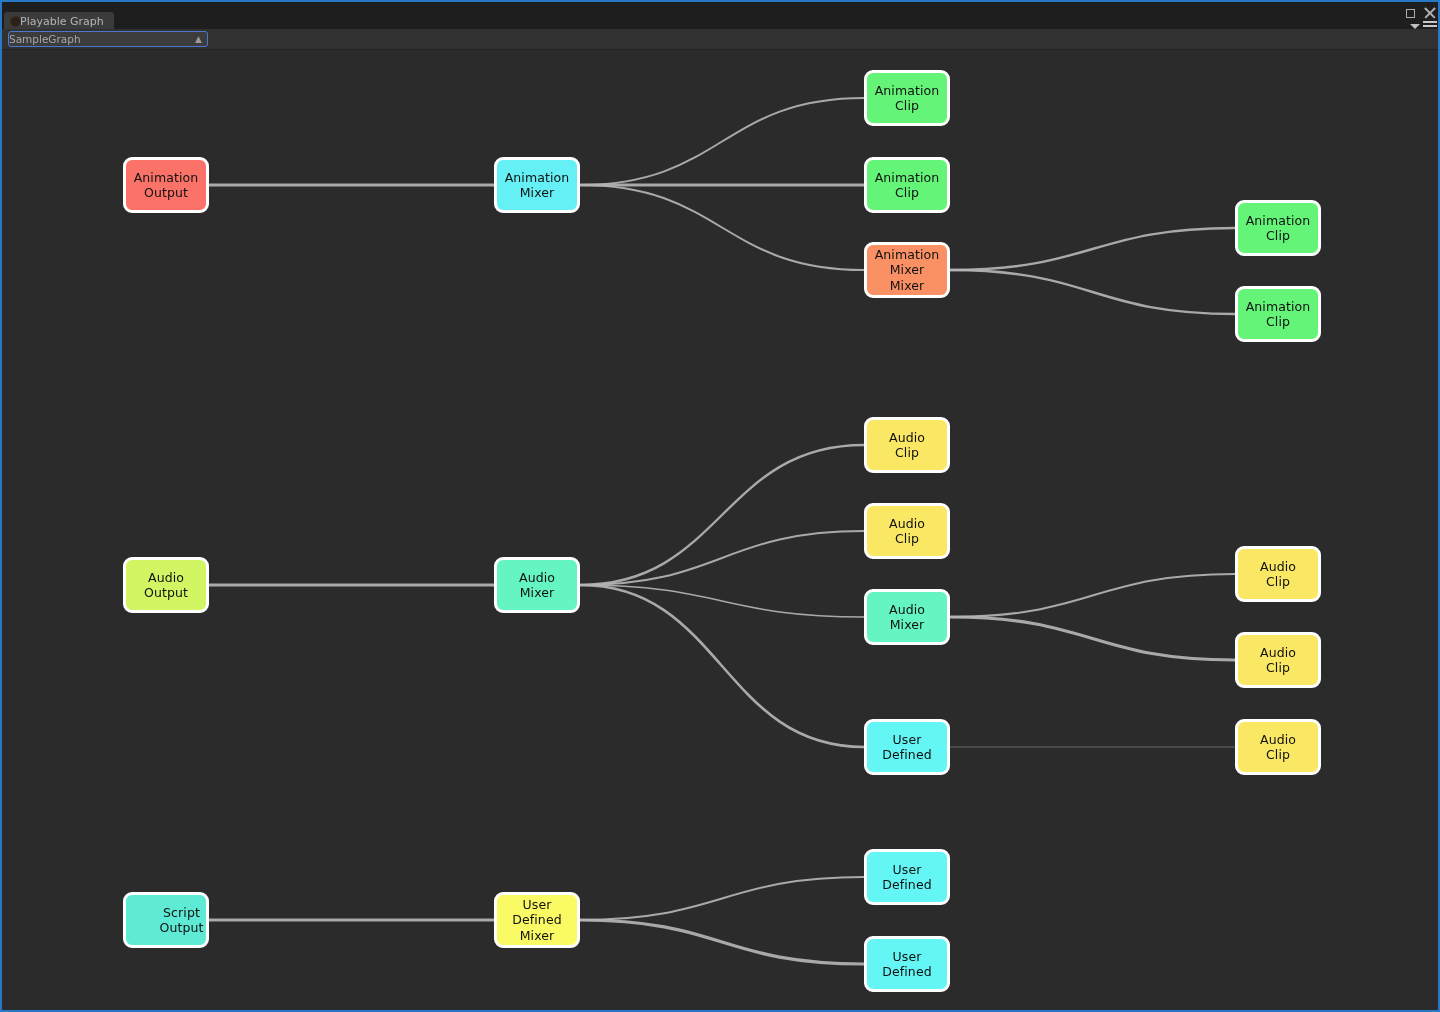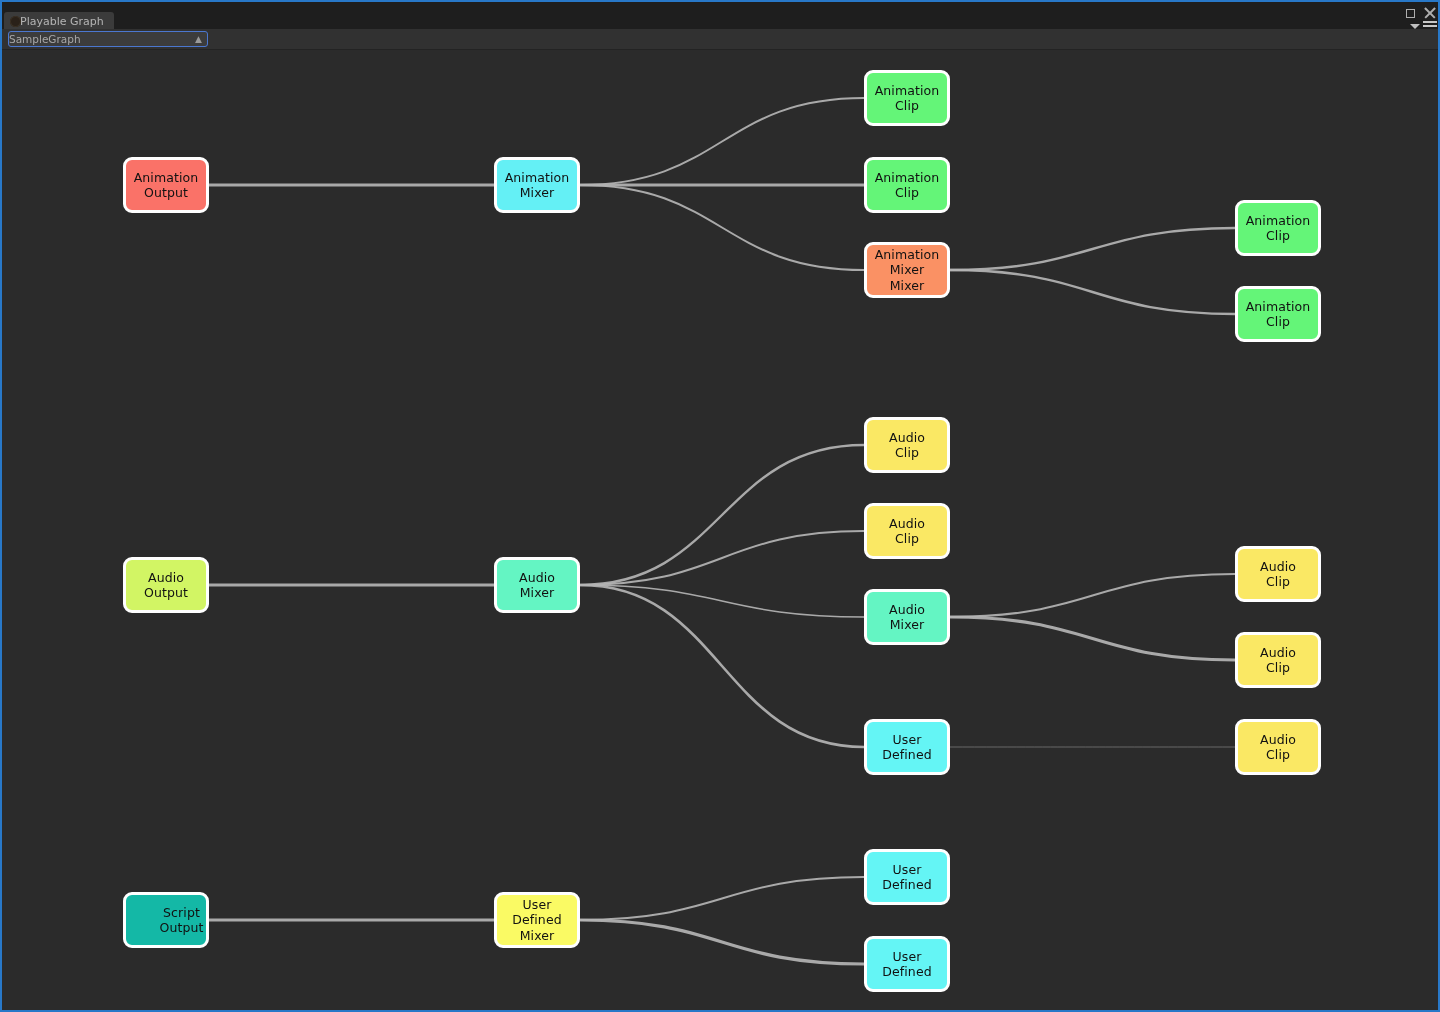--- a/index.html
+++ b/index.html
@@ -236,20 +236,20 @@
         <div class="node" style="left: 1233px; top: 236px; width: 86px; height: 56px; background: rgb(100, 245, 120);"><span>Animation</span><span>Clip</span></div>
         <div class="node" style="left: 121px; top: 507px; width: 86px; height: 56px; background: rgb(210, 245, 100);"><span>Audio</span><span>Output</span></div>
         <div class="node" style="left: 492px; top: 507px; width: 86px; height: 56px; background: rgb(100, 245, 195);"><span>Audio</span><span>Mixer</span></div>
         <div class="node" style="left: 862px; top: 367px; width: 86px; height: 56px; background: rgb(250, 232, 100);"><span>Audio</span><span>Clip</span></div>
         <div class="node" style="left: 862px; top: 453px; width: 86px; height: 56px; background: rgb(250, 232, 100);"><span>Audio</span><span>Clip</span></div>
         <div class="node" style="left: 862px; top: 539px; width: 86px; height: 56px; background: rgb(100, 245, 195);"><span>Audio</span><span>Mixer</span></div>
         <div class="node" style="left: 862px; top: 669px; width: 86px; height: 56px; background: rgb(100, 245, 245);"><span>User</span><span>Defined</span></div>
         <div class="node" style="left: 1233px; top: 496px; width: 86px; height: 56px; background: rgb(250, 232, 100);"><span>Audio</span><span>Clip</span></div>
         <div class="node" style="left: 1233px; top: 582px; width: 86px; height: 56px; background: rgb(250, 232, 100);"><span>Audio</span><span>Clip</span></div>
         <div class="node" style="left: 1233px; top: 669px; width: 86px; height: 56px; background: rgb(250, 232, 100);"><span>Audio</span><span>Clip</span></div>
-        <div class="node" style="left: 121px; top: 842px; width: 86px; height: 56px; background: #14b8a6; padding-left: 31px;"><span>Script</span><span>Output</span></div>
+        <div class="node" style="left: 121px; top: 842px; width: 86px; height: 56px; background: #5eead4; padding-left: 31px;"><span>Script</span><span>Output</span></div>
         <div class="node" style="left: 492px; top: 842px; width: 86px; height: 56px; background: rgb(250, 250, 100);"><span>User</span><span>Defined</span><span>Mixer</span></div>
         <div class="node" style="left: 862px; top: 799px; width: 86px; height: 56px; background: rgb(100, 245, 245);"><span>User</span><span>Defined</span></div>
         <div class="node" style="left: 862px; top: 886px; width: 86px; height: 56px; background: rgb(100, 245, 245);"><span>User</span><span>Defined</span></div>
       </div>
   </div>
 
 </div>
 
 </body></html>

